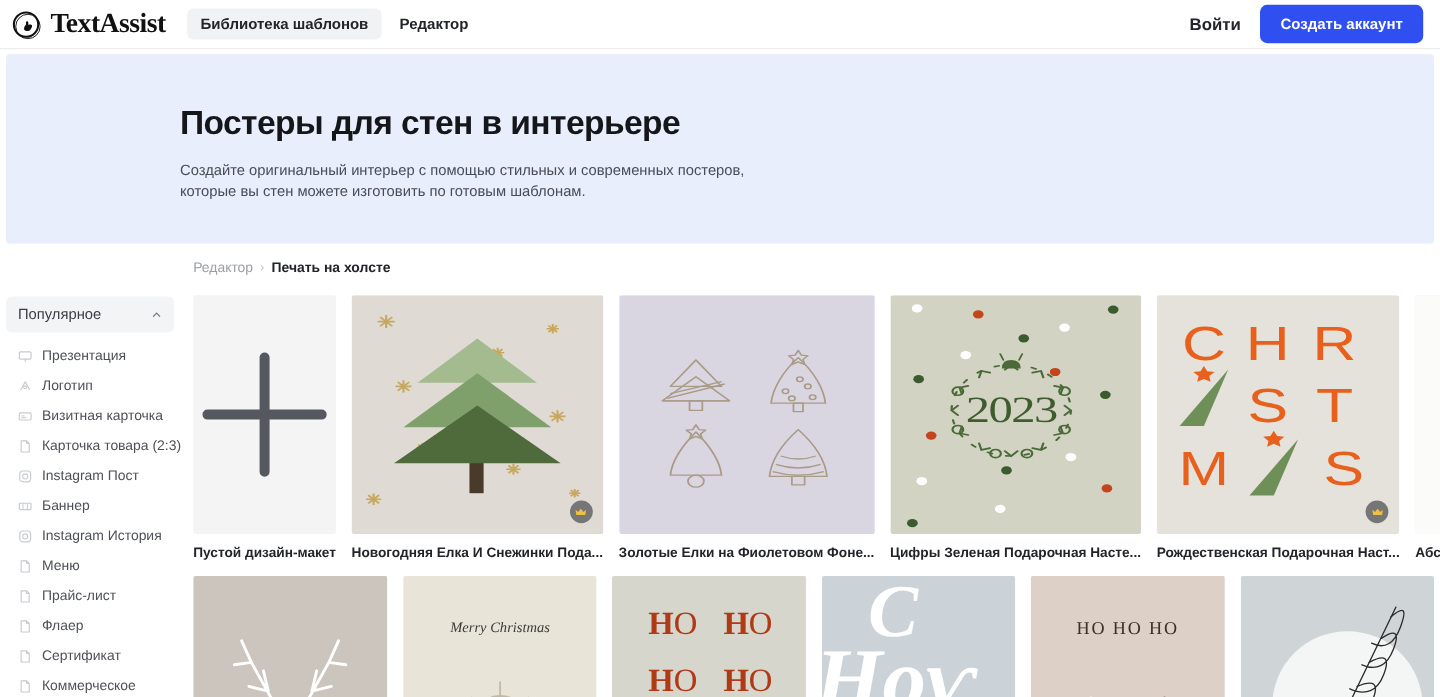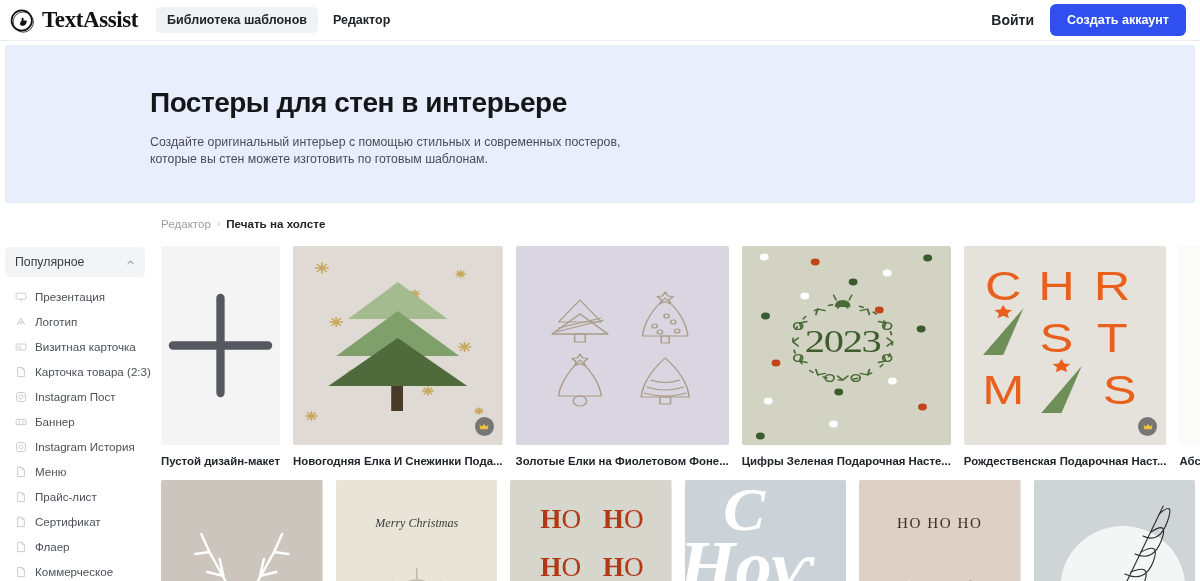--- a/index.html
+++ b/index.html
@@ -220,28 +220,28 @@
           <path d="M3.5 1.8h6l3 3v9.4h-9z" fill="none" stroke="#9aa0ab" stroke-width="1.3" stroke-linejoin="round"></path>
           <path d="M9.5 1.8v3h3" fill="none" stroke="#9aa0ab" stroke-width="1.2"></path>
         </svg>
         <span class="cat-label">Прайс-лист</span>
       </div>
       <div class="cat-item">
         <svg class="cat-icon" viewBox="0 0 16 16">
           <path d="M3.5 1.8h6l3 3v9.4h-9z" fill="none" stroke="#9aa0ab" stroke-width="1.3" stroke-linejoin="round"></path>
           <path d="M9.5 1.8v3h3" fill="none" stroke="#9aa0ab" stroke-width="1.2"></path>
         </svg>
-        <span class="cat-label">Сертификат</span>
+        <span class="cat-label">Флаер</span>
       </div>
       <div class="cat-item">
         <svg class="cat-icon" viewBox="0 0 16 16">
           <path d="M3.5 1.8h6l3 3v9.4h-9z" fill="none" stroke="#9aa0ab" stroke-width="1.3" stroke-linejoin="round"></path>
           <path d="M9.5 1.8v3h3" fill="none" stroke="#9aa0ab" stroke-width="1.2"></path>
         </svg>
-        <span class="cat-label">Флаер</span>
+        <span class="cat-label">Сертификат</span>
       </div>
       <div class="cat-item">
         <svg class="cat-icon" viewBox="0 0 16 16">
           <path d="M3.5 1.8h6l3 3v9.4h-9z" fill="none" stroke="#9aa0ab" stroke-width="1.3" stroke-linejoin="round"></path>
           <path d="M9.5 1.8v3h3" fill="none" stroke="#9aa0ab" stroke-width="1.2"></path>
         </svg>
         <span class="cat-label">Коммерческое</span>
       </div>
     </div>
   </aside>

